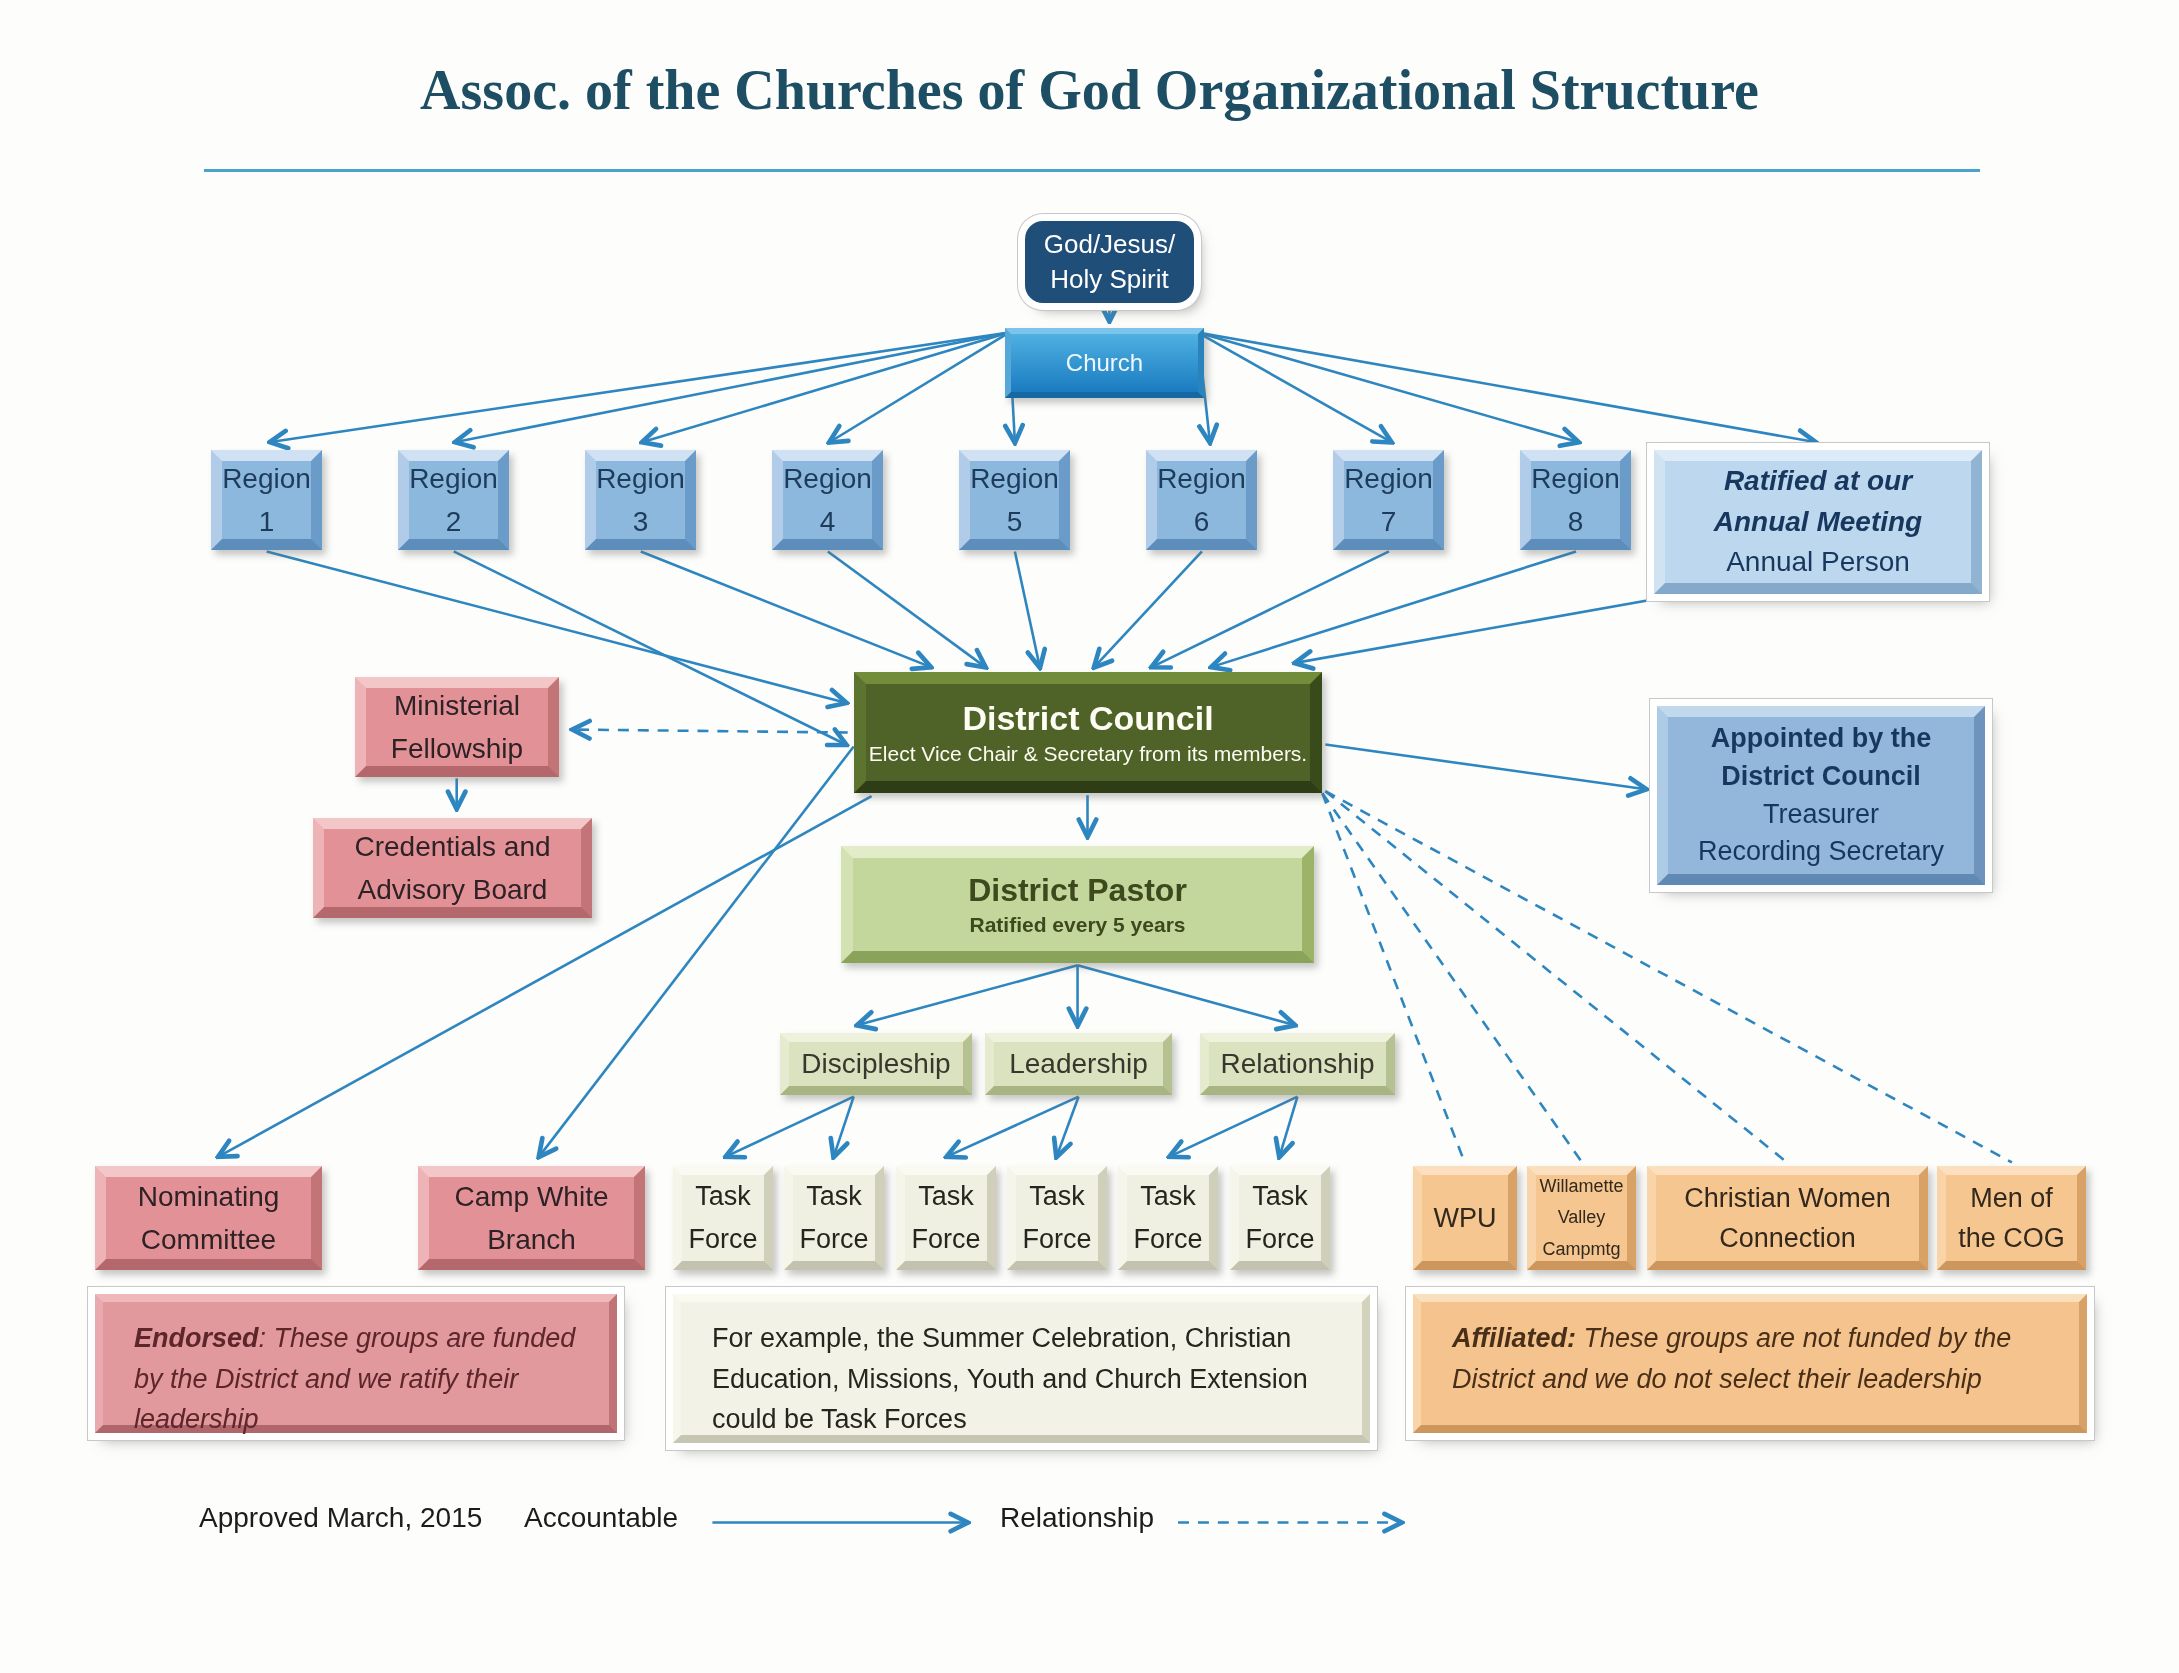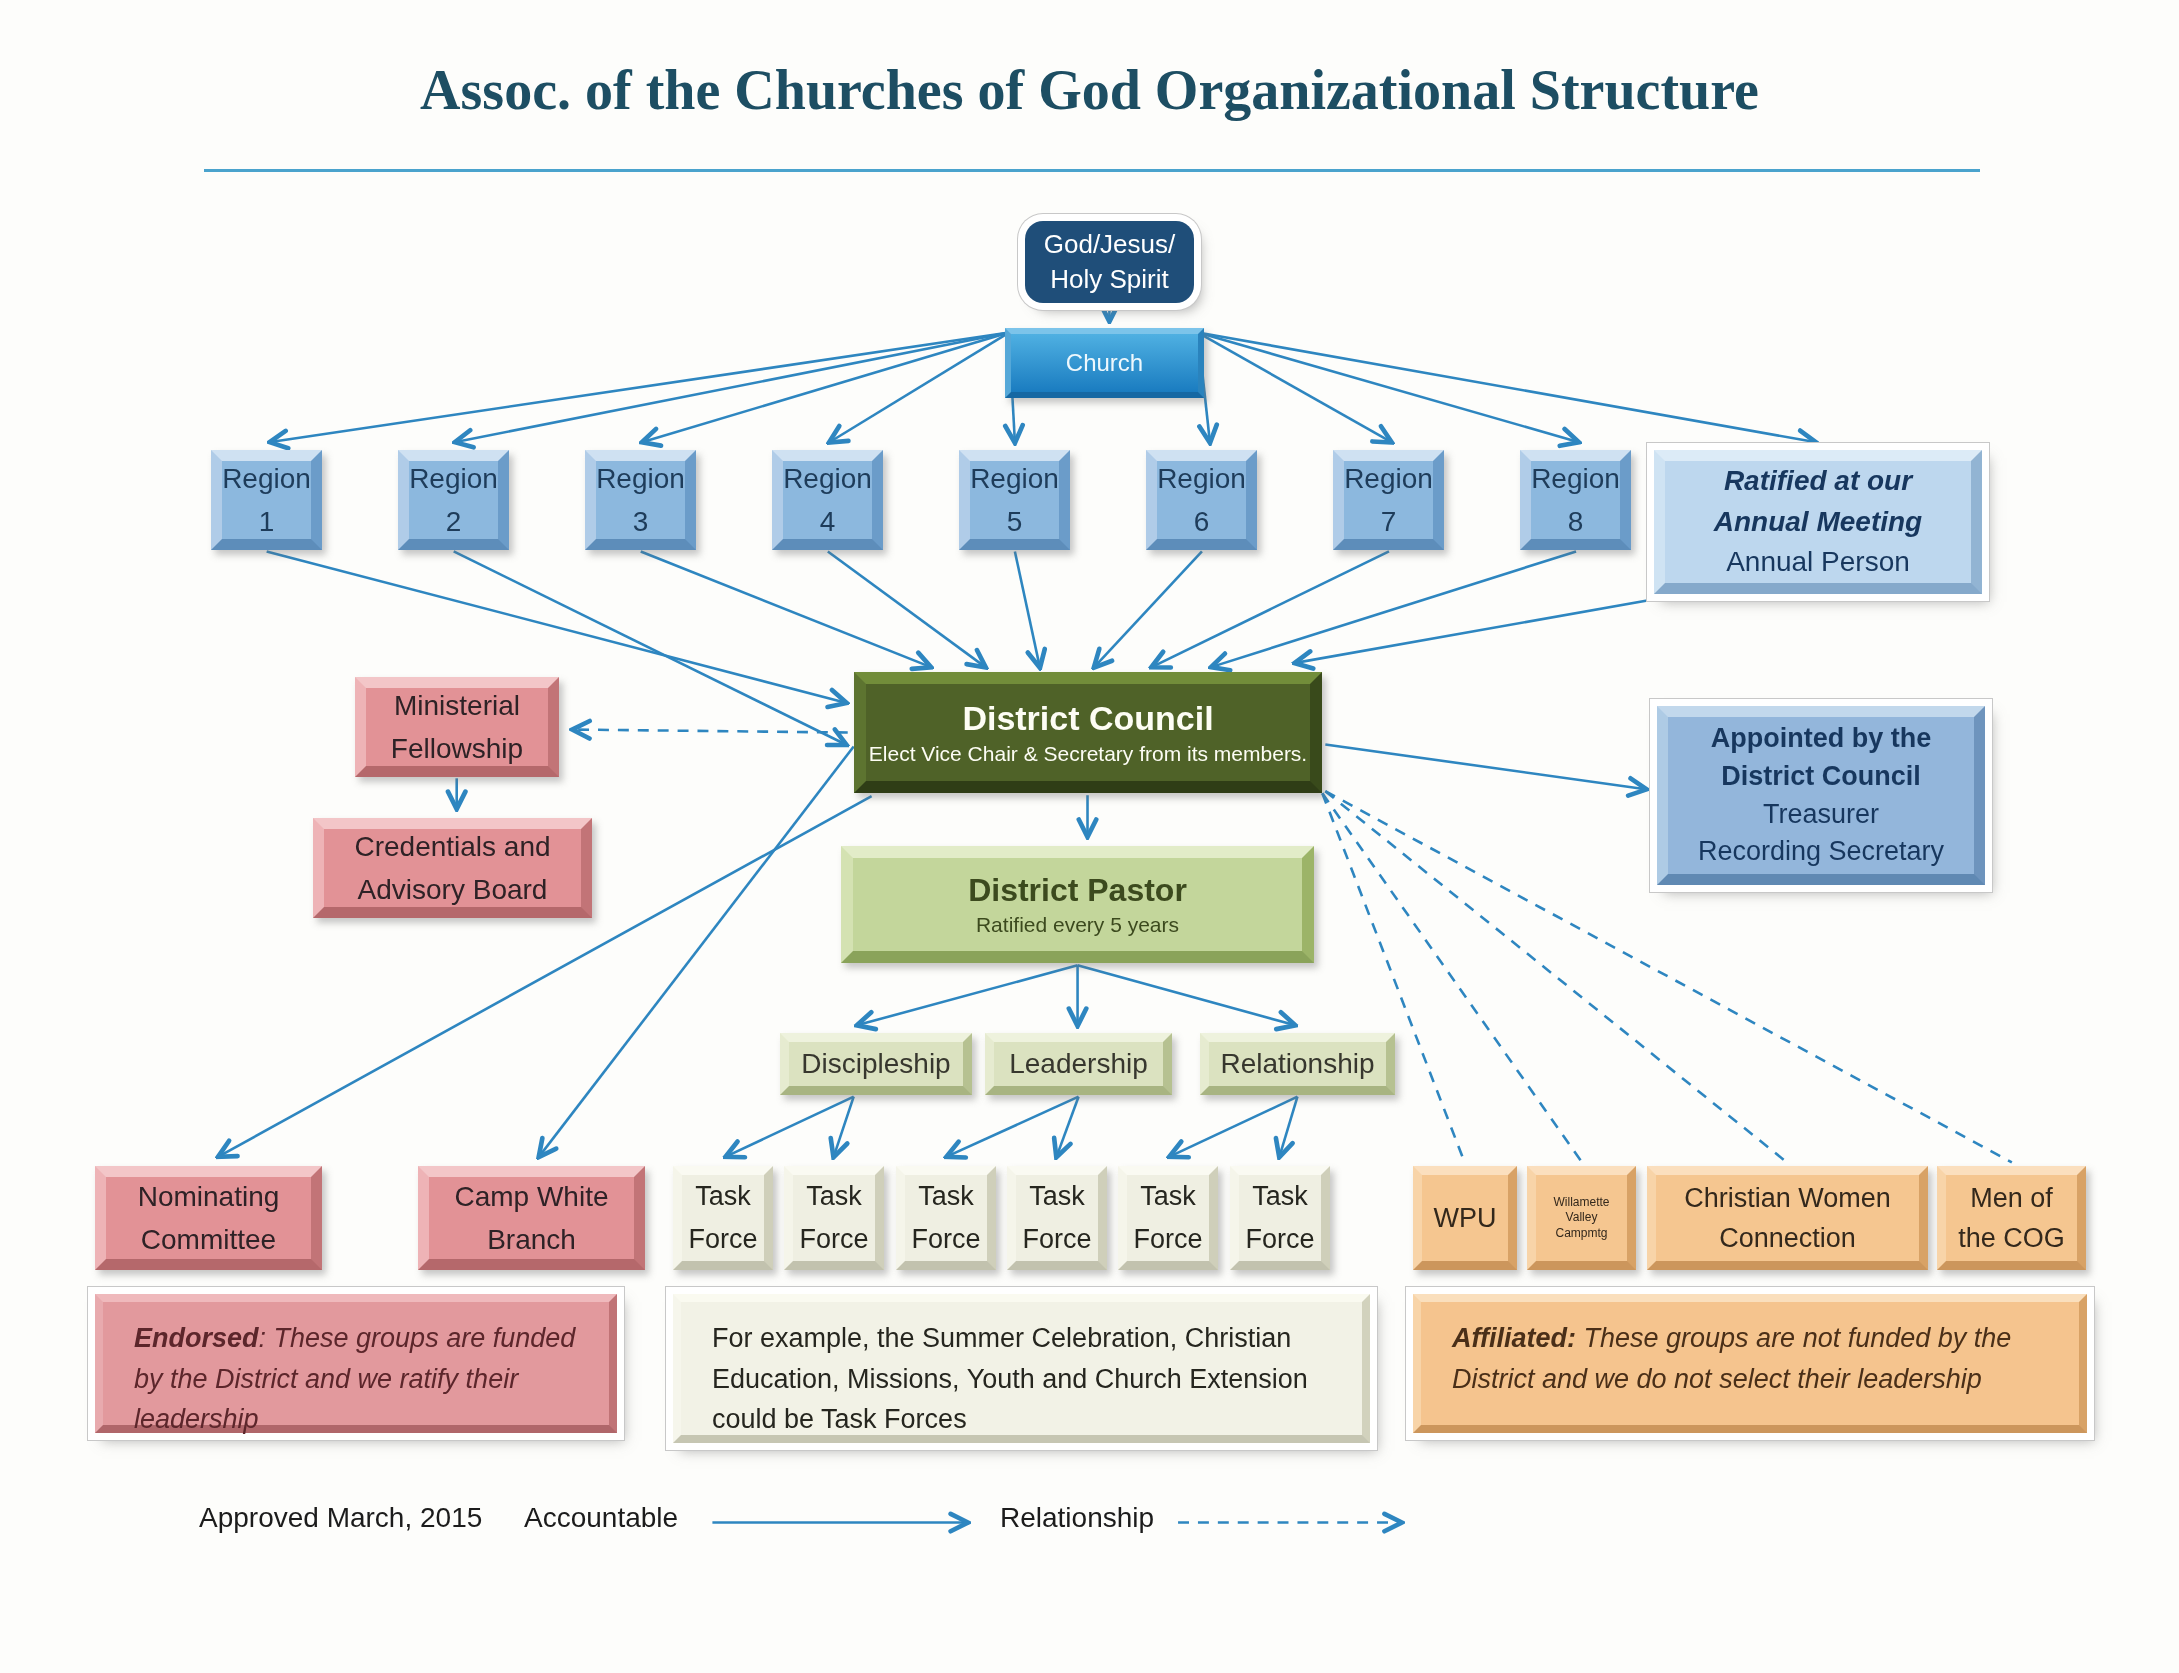--- a/index.html
+++ b/index.html
@@ -40,22 +40,22 @@
         border-color:#efb9bc #c07376 #b0666a #e8aaae;color:#5c262b;font-style:italic;}
   .note-example{background:#f2f2e6;border:8px solid;
         border-color:#fafaf0 #d2d2bd #c6c6b2 #f6f6ec;color:#26261f;}
   .note-affil{background:#f5c48e;border:8px solid;
         border-color:#fadfbd #d8a266 #cc965c #f8d4a8;color:#4a2f18;font-style:italic;}
   .bold{font-weight:bold;}
   .bi{font-weight:bold;font-style:italic;}
   .council-title{font-size:34px;font-weight:bold;}
   .council-sub{font-size:21px;margin-top:4px;}
   .pastor-title{font-size:32px;font-weight:bold;}
-  .pastor-sub{font-size:21px;font-weight:normal;margin-top:4px;}
-  .small3{font-size:12px;line-height:1.3;}
+  .pastor-sub{font-size:21px;font-weight:bold;margin-top:4px;}
+  .small3{font-size:18px;line-height:1.3;justify-content:space-between;}
   .legend-text{position:absolute;font-size:28px;color:#1c1c1c;z-index:2;}
 </style>
 </head>
 <body>
 
 <div id="page">
 
   <div class="title">Assoc. of the Churches of God Organizational Structure</div>
   <div class="rule"></div>
 

